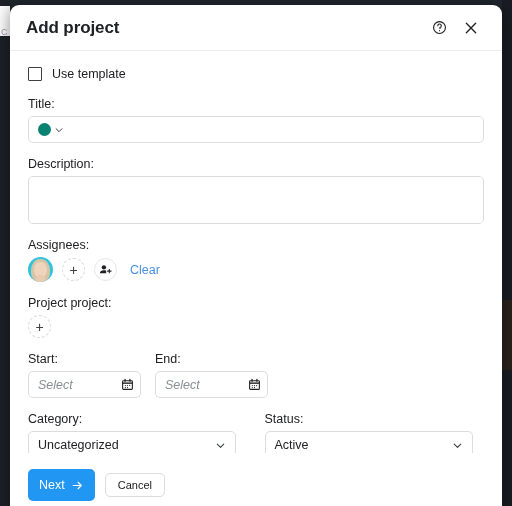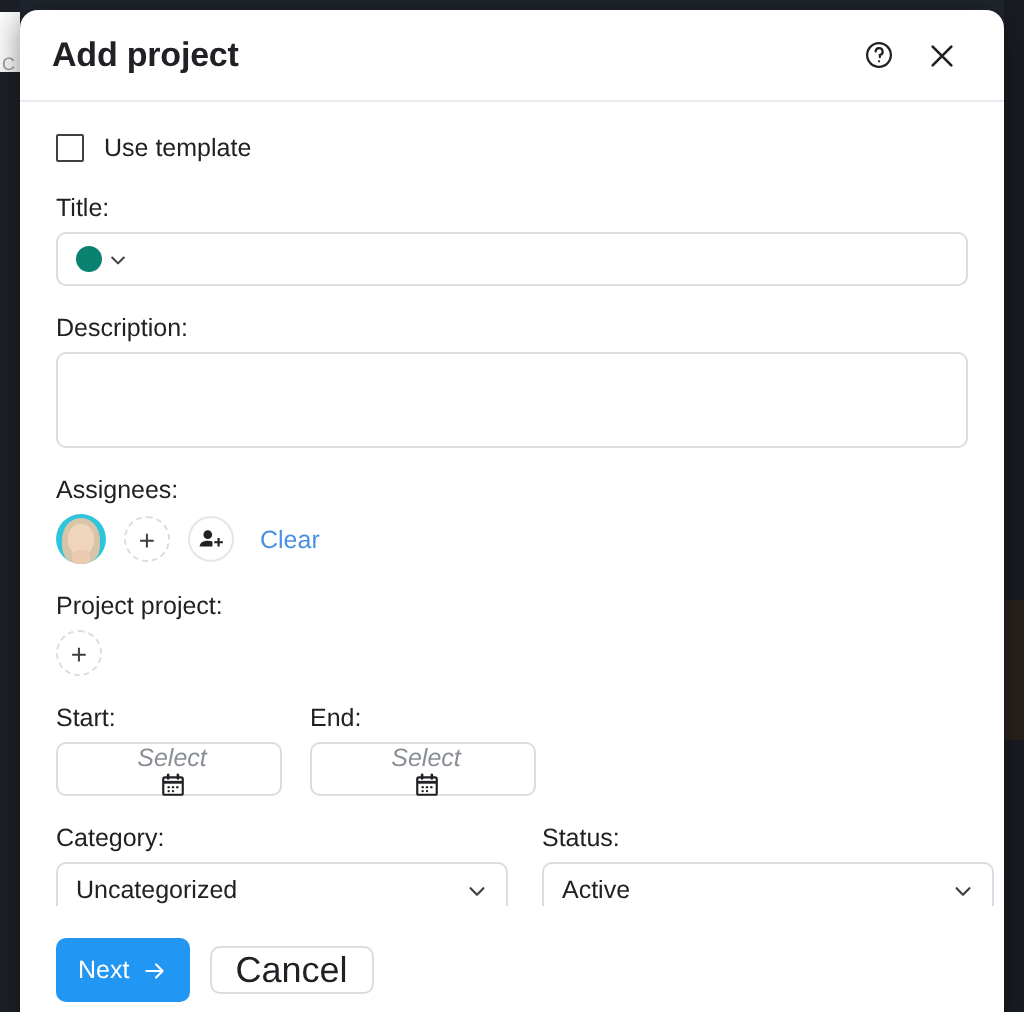--- a/index.html
+++ b/index.html
@@ -221,37 +221,36 @@
     height: 27px;
     border: 1px solid #dadce0;
     border-radius: 5px;
     box-sizing: border-box;
     background: #fff;
     display: flex;
     align-items: center;
     justify-content: space-between;
     padding: 0 6px 0 9px;
     cursor: pointer;
-    flex-direction: column;
   }
   .date-placeholder {
     font-size: 12.5px;
     font-style: italic;
     color: #8a8f95;
   }
 
   
   .select-row {
     display: flex;
     gap: 17px;
     justify-content: space-between;
   }
   .col-select { width: 226px; }
   .select-box {
-    width: 226px;
+    width: 208px;
     height: 28px;
     border: 1px solid #dadce0;
     border-radius: 5px;
     box-sizing: border-box;
     background: #fff;
     display: flex;
     align-items: center;
     justify-content: space-between;
     padding: 0 9px;
     cursor: pointer;
@@ -284,21 +283,21 @@
     gap: 6px;
     cursor: pointer;
   }
   .btn-secondary {
     background: #fff;
     color: #202124;
     border: 1px solid #dadce0;
     border-radius: 5px;
     height: 24px;
     padding: 0 12px;
-    font-size: 18px;
+    font-size: 11px;
     font-family: "Liberation Sans", sans-serif;
     cursor: pointer;
     display: flex;
     align-items: center;
   }
 </style>
 </head>
 <body>
 
 <div id="root">

